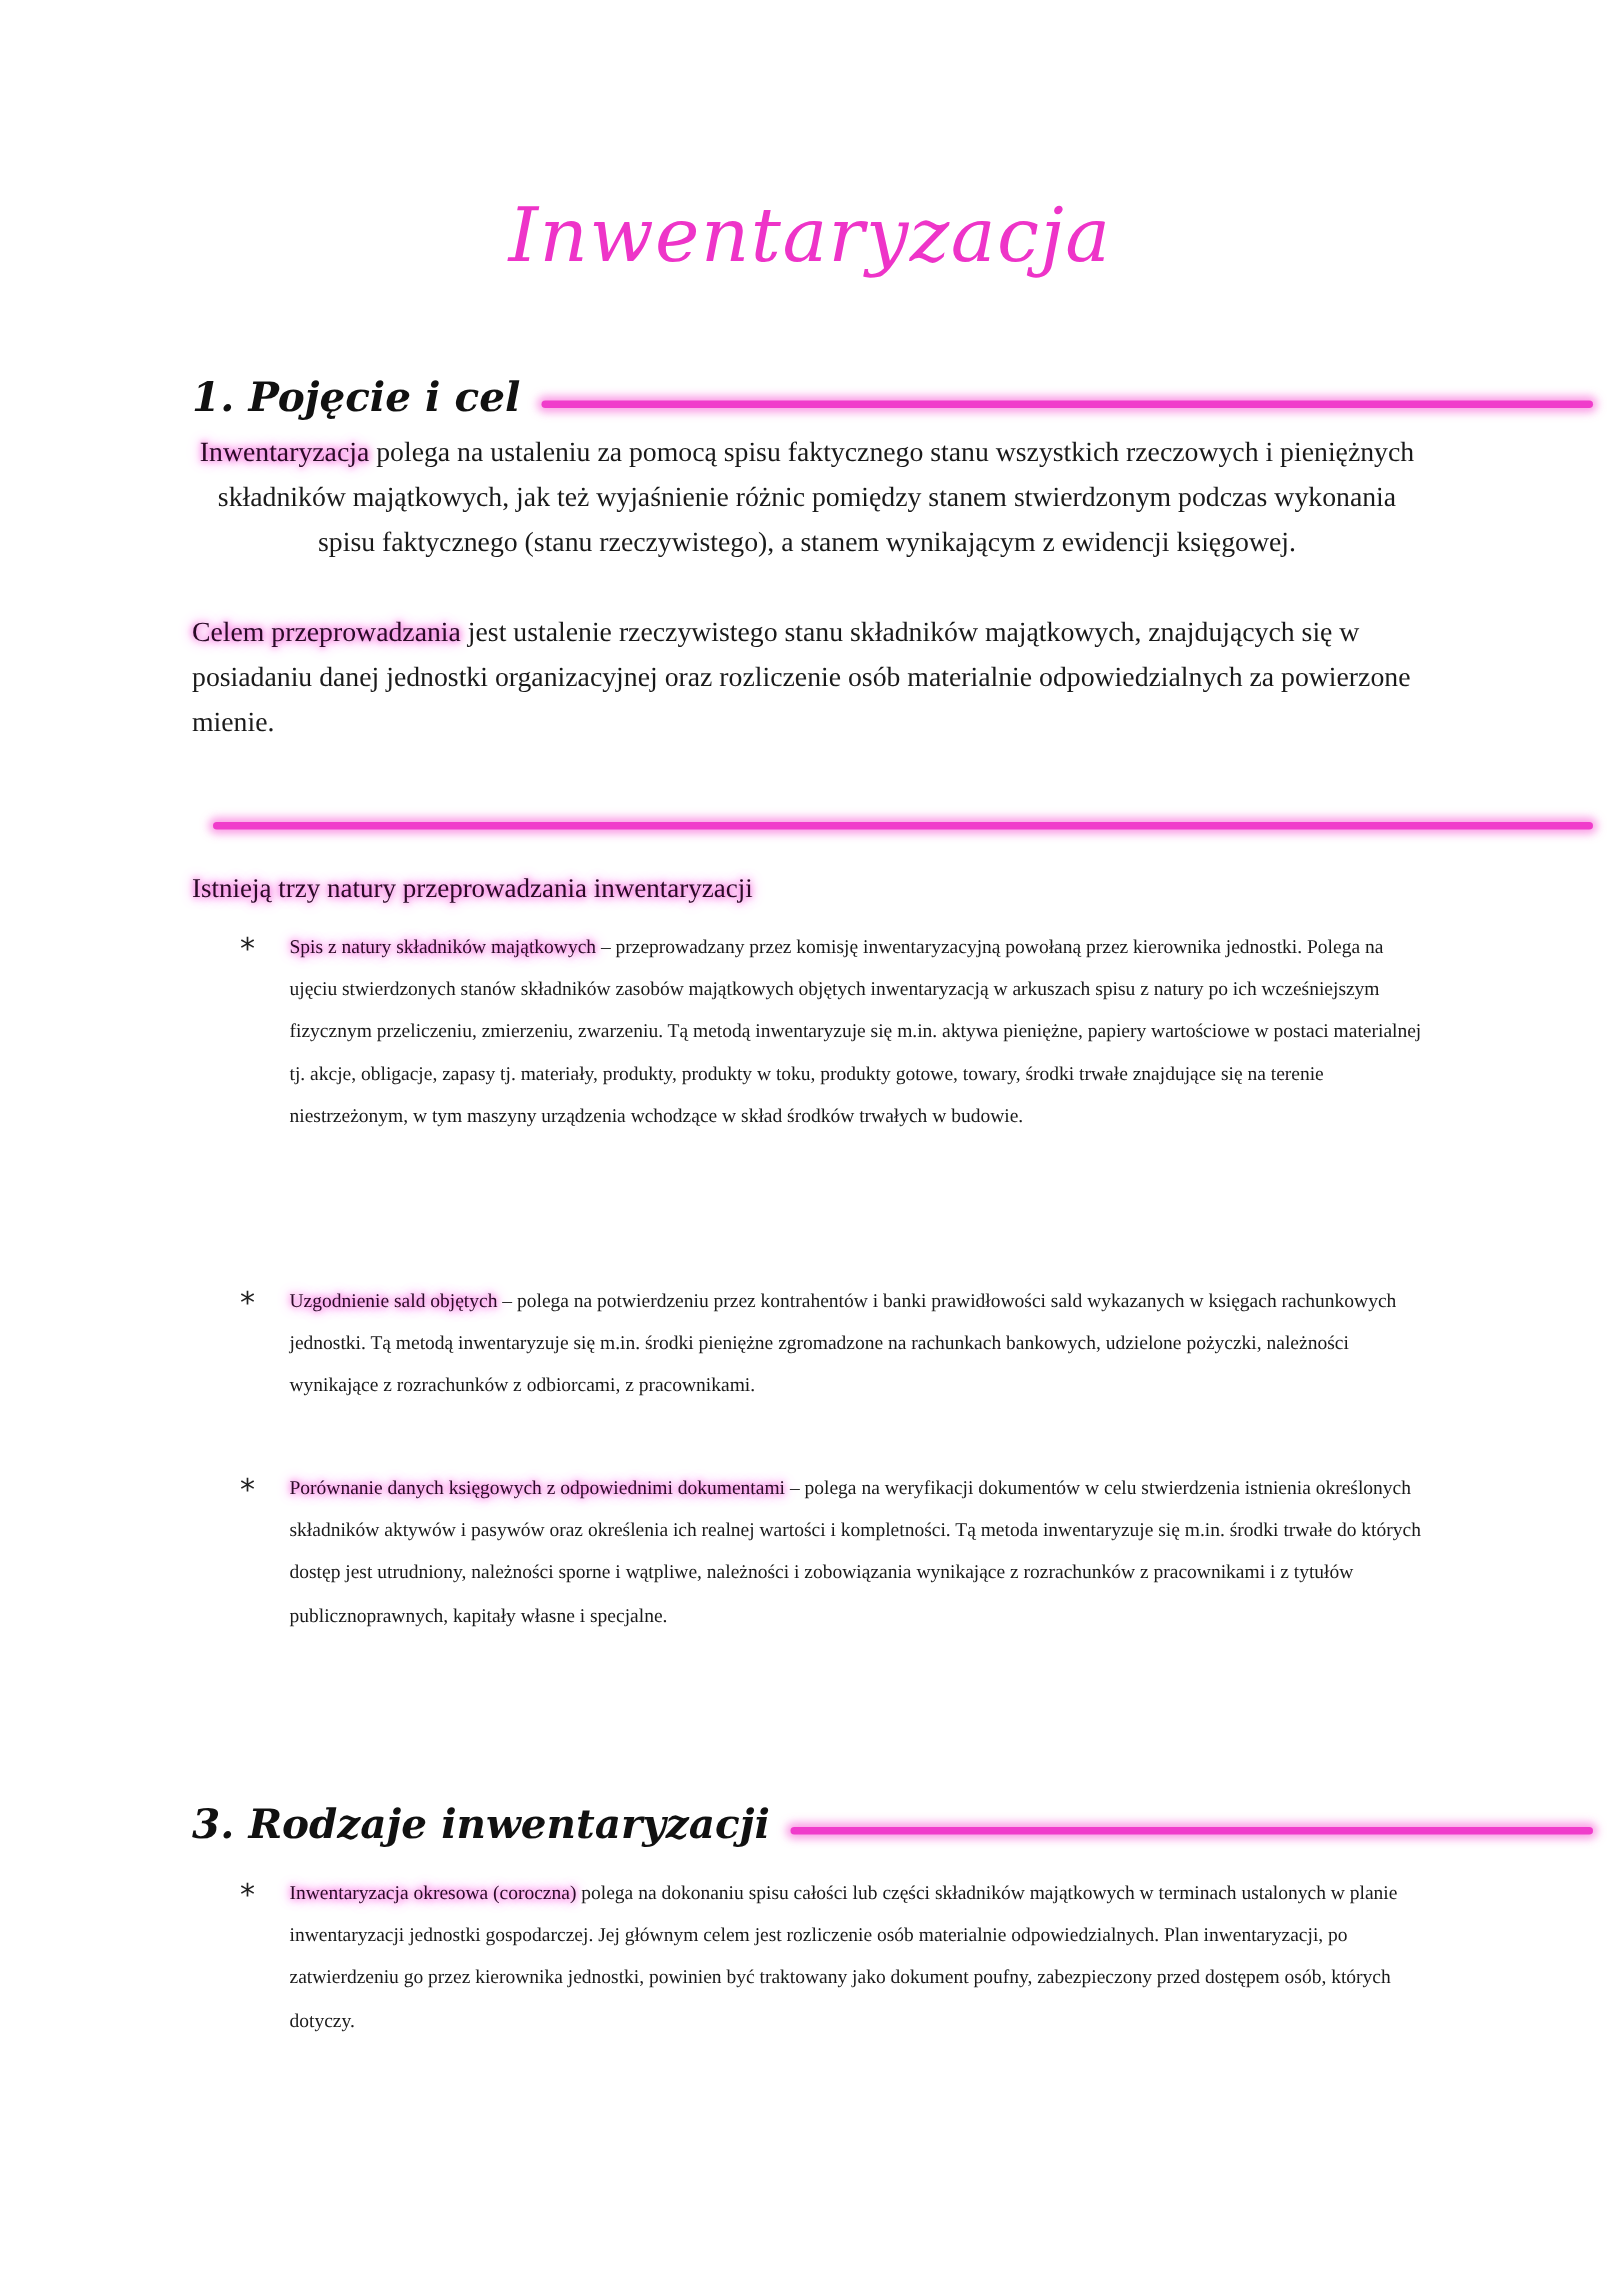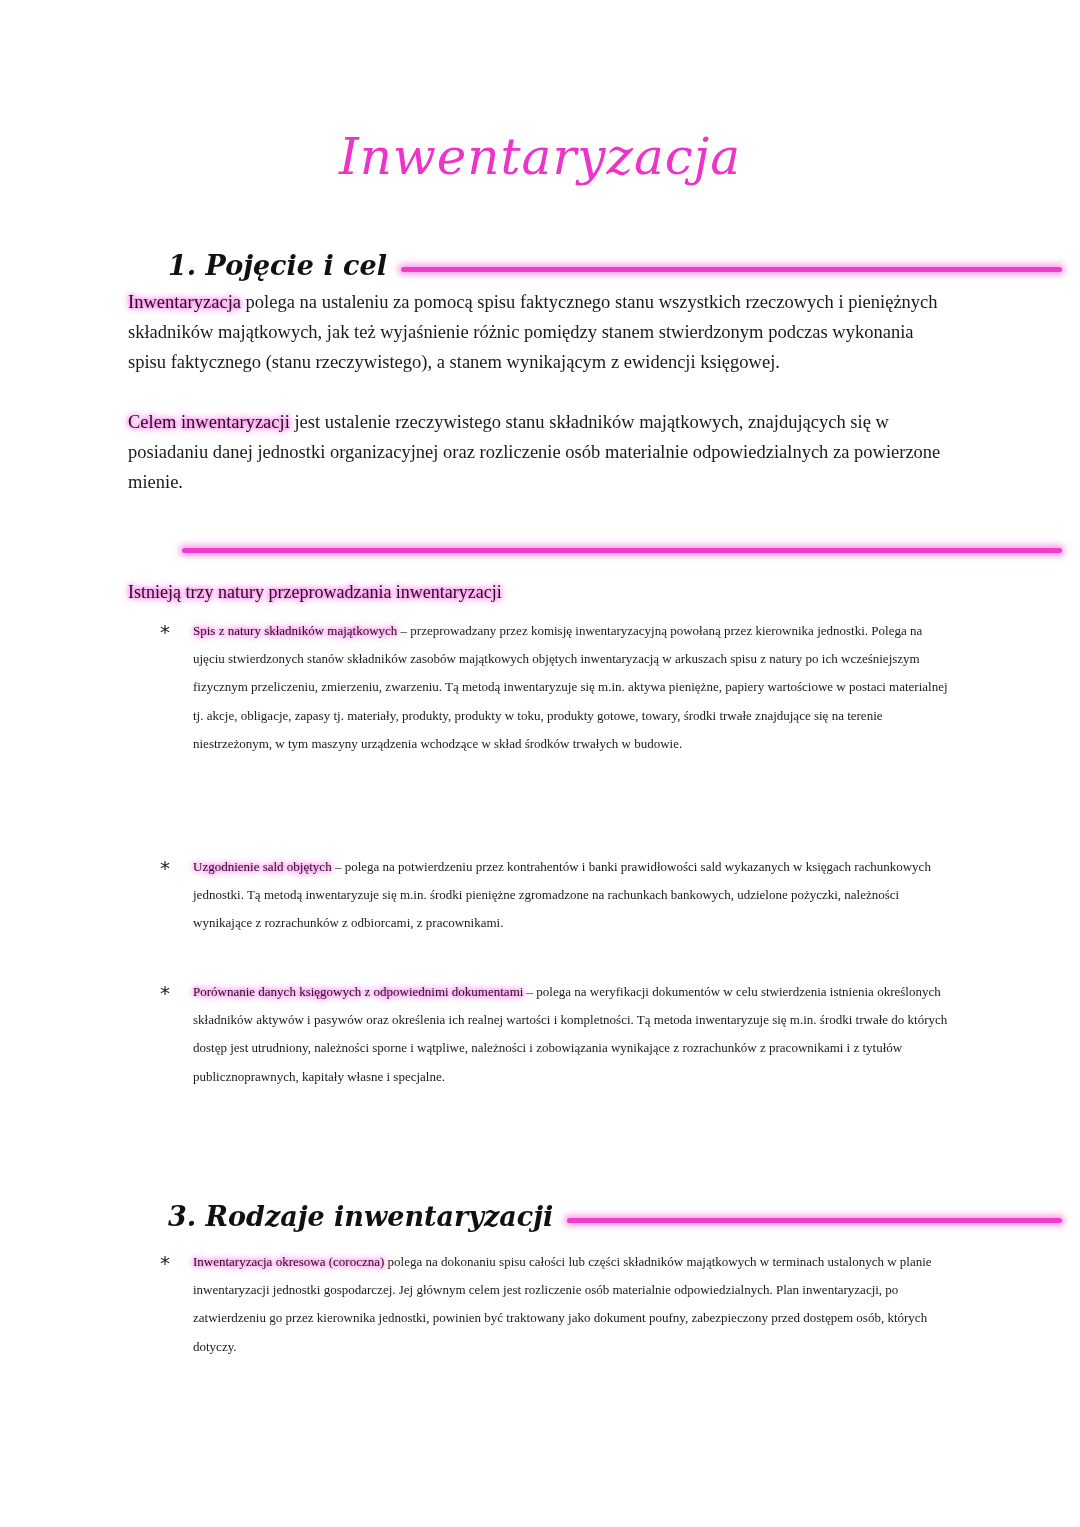--- a/index.html
+++ b/index.html
@@ -26,21 +26,20 @@
       font-size: 50px;
       color: #ee34c8;
       letter-spacing: 1px;
     }
     .section-heading {
       position: absolute;
       left: 128px;
       right: 18px;
       display: flex;
       align-items: center;
-      margin-left: 40px;
     }
     .section-heading .heading-text {
       font-family: "DejaVu Serif", serif;
       font-style: italic;
       font-weight: bold;
       font-size: 27px;
       color: #111;
       white-space: nowrap;
     }
     .section-heading .heading-rule {
@@ -93,26 +92,26 @@
 
 <div>
 
   <div class="page-title">Inwentaryzacja</div>
 
   <div class="section-heading" style="top:250px;">
     <span class="heading-text">1. Pojęcie i cel</span>
     <span class="heading-rule"></span>
   </div>
 
-  <p class="para" style="top:287px; margin:0;">
+  <p class="para" style="top:287px; margin:0;text-align:center;">
     <span class="hl">Inwentaryzacja</span><span> polega na ustaleniu za pomocą spisu faktycznego stanu wszystkich rzeczowych i pieniężnych składników majątkowych, jak też wyjaśnienie różnic pomiędzy stanem stwierdzonym podczas wykonania spisu faktycznego (stanu rzeczywistego), a stanem wynikającym z ewidencji księgowej.</span>
   </p>
 
   <p class="para" style="top:407px; margin:0;">
-    <span class="hl">Celem inwentaryzacji</span><span> jest ustalenie rzeczywistego stanu składników majątkowych, znajdujących się w posiadaniu danej jednostki organizacyjnej oraz rozliczenie osób materialnie odpowiedzialnych za powierzone mienie.</span>
+    <span class="hl">Celem przeprowadzania</span><span> jest ustalenie rzeczywistego stanu składników majątkowych, znajdujących się w posiadaniu danej jednostki organizacyjnej oraz rozliczenie osób materialnie odpowiedzialnych za powierzone mienie.</span>
   </p>
 
   <div class="section-heading" style="top:540px;">
     <span class="heading-rule"></span>
   </div>
 
   <div class="lead hl" style="top:578px;">Istnieją trzy natury przeprowadzania inwentaryzacji</div>
 
   <div class="bullet" style="top:617px;">
     <span class="star">*</span>

